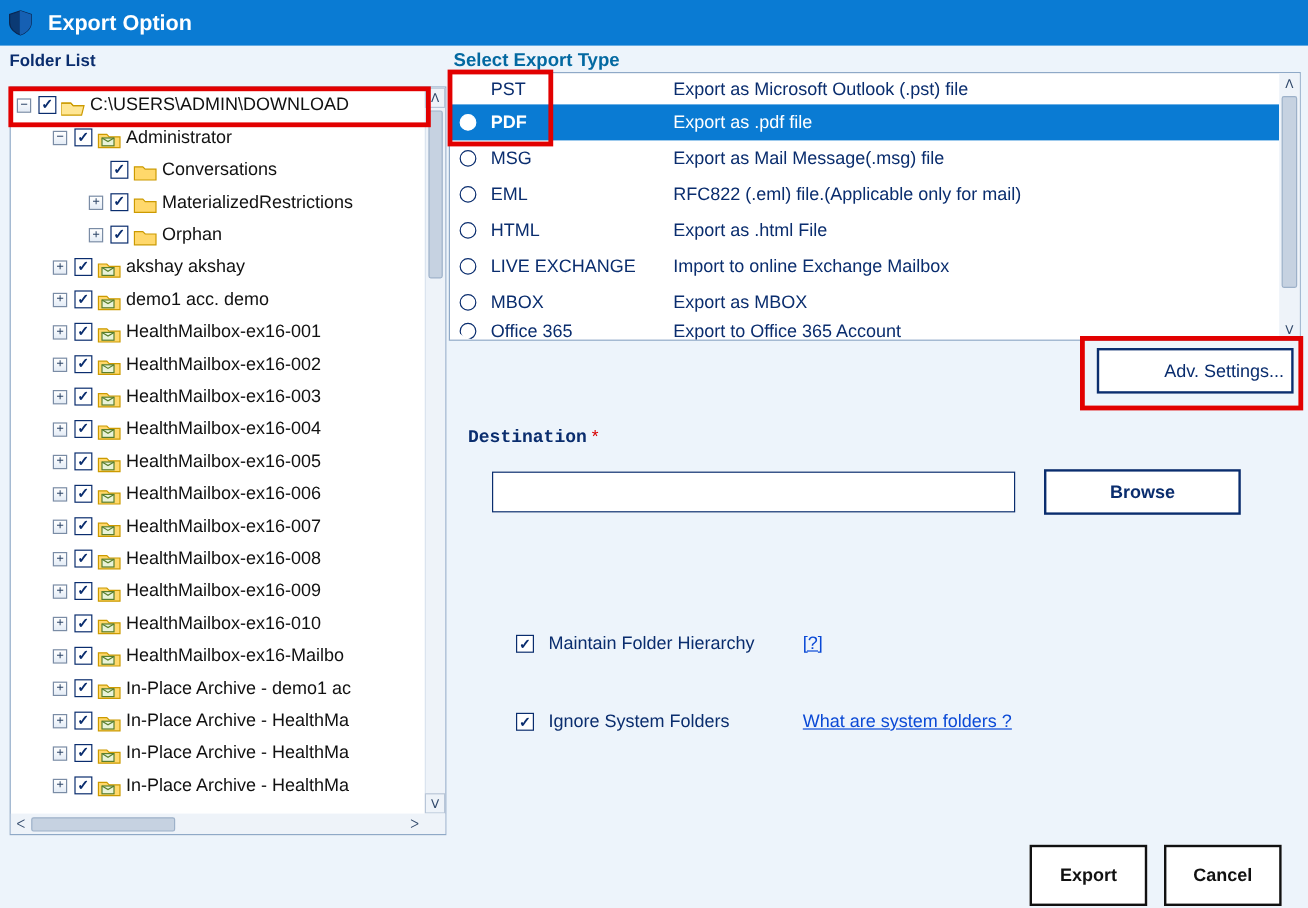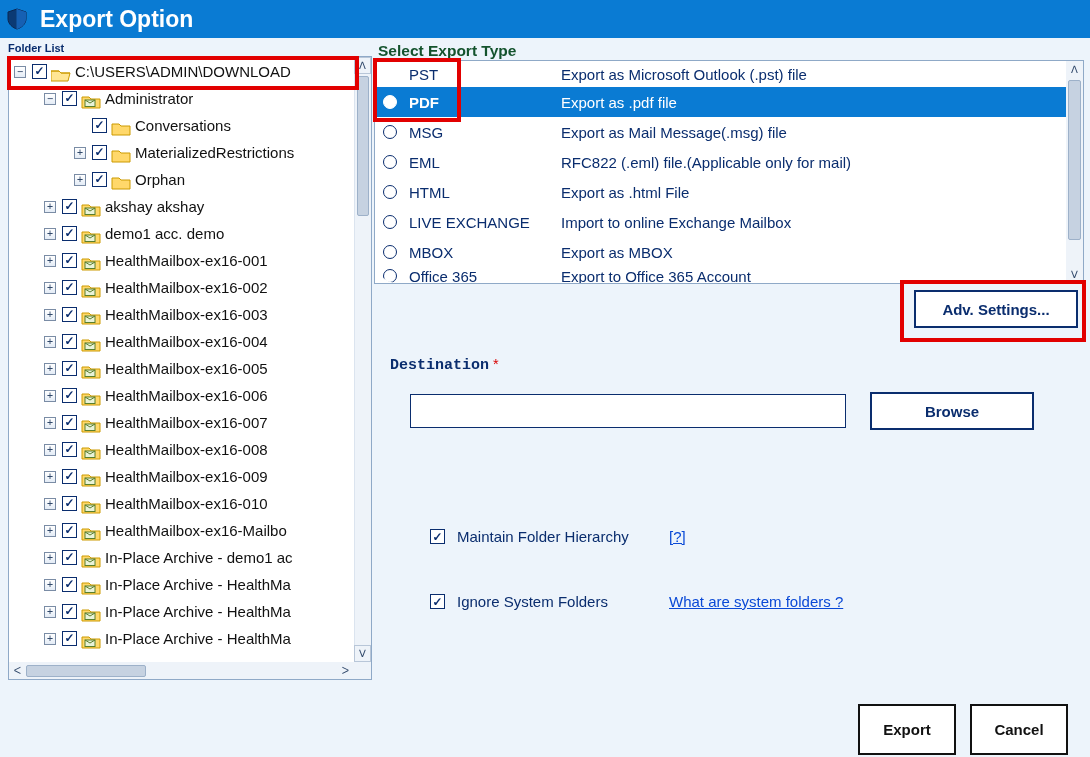--- a/index.html
+++ b/index.html
@@ -18,43 +18,43 @@
   
   .titlebar {
     height: 38px;
     background: #0a7bd3;
     color: #fff;
     display: flex;
     align-items: center;
     padding: 0 6px;
     gap: 12px;
     font-weight: 700;
-    font-size: 23px;
+    font-size: 18px;
   }
   .titlebar .app-icon { width: 22px; height: 22px; }
   .app-icon svg { display:block; }
 
   
   .dialog-body {
     position: relative;
     display: flex;
     height: calc(100% - 38px - 56px);
     gap: 0;
   }
 
   
   .left-col {
     width: 372px;
     padding: 4px 0 0 8px;
   }
   .left-col .heading {
     color: #0a2d6e;
     font-weight: 700;
-    font-size: 11px;
-    padding-bottom: 2px;
+    font-size: 14px;
+    padding-bottom: 14px;
   }
 
   .folder-panel {
     border: 1px solid #8fa9c7;
     background: #fff;
     height: 624px;
     position: relative;
   }
 
   
@@ -129,21 +129,21 @@
   .tree-scroll-h .hthumb { position:absolute; left:0; width:120px; top:0; bottom:0; background:#c6d2e1; border:1px solid #9db1c9; border-radius:2px; }
   .tree-scroll-h .hcorner { width:17px; height:17px; background:#eef3f9; }
 
   
   .right-col {
     flex: 1;
     padding: 4px 4px 0 2px;
     position: relative;
   }
   .right-col .heading {
-    color: #14532d;
+    color: #0369a1;
     font-weight: 700;
     font-size: 15.5px;
     padding-left: 4px;
   }
   .type-panel {
     border: 1px solid #8fa9c7;
     background: #fff;
     height: 224px;
     position: relative;
     margin-right: 2px;
@@ -187,22 +187,23 @@
     width:88px; height:64px;
     border:4px solid #e20000; pointer-events:none; z-index:5;
   }
 
   
   .adv-area { position:absolute; right:12px; top:252px; }
   .adv-btn {
     width:164px; height:38px;
     background:#fff; color:#0a2d6e;
     border:2px solid #0a2d6e;
-    font-weight:700; font-size:15px;
+    font-weight:400; font-size:15px;
     cursor:pointer;
+    text-align:right;
   }
   .red-frame-adv {
     position:absolute; right:4px; top:242px;
     width:186px; height:62px;
     border:4px solid #e20000;
     pointer-events:none;
   }
 
   
   .dest-area { position:absolute; left:18px; top:318px; right:10px; }

